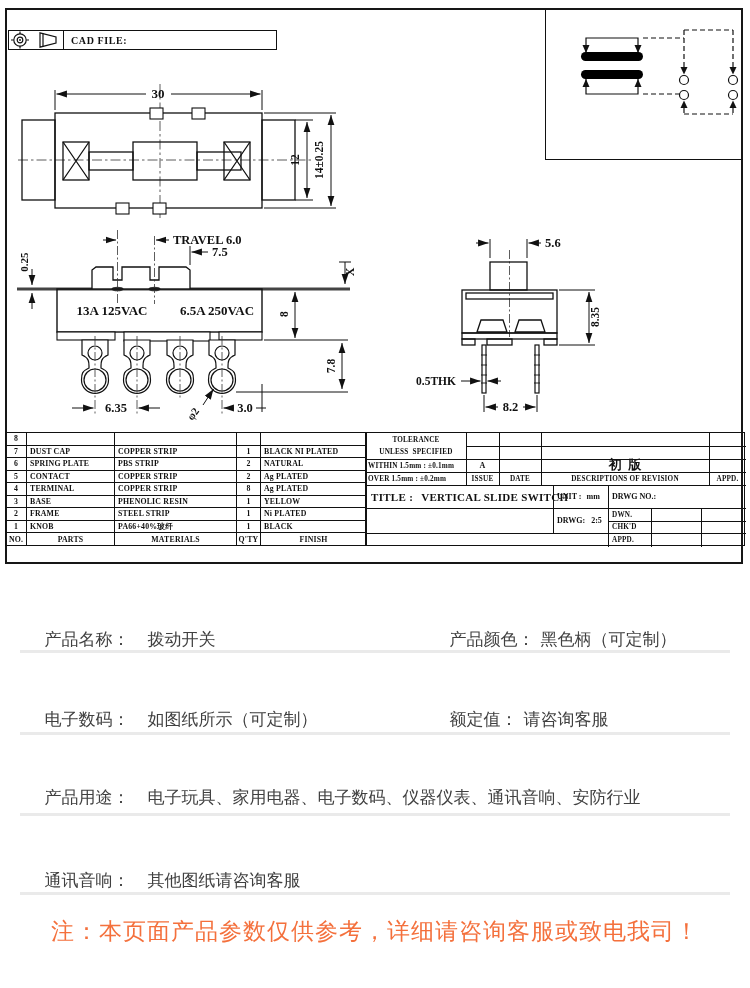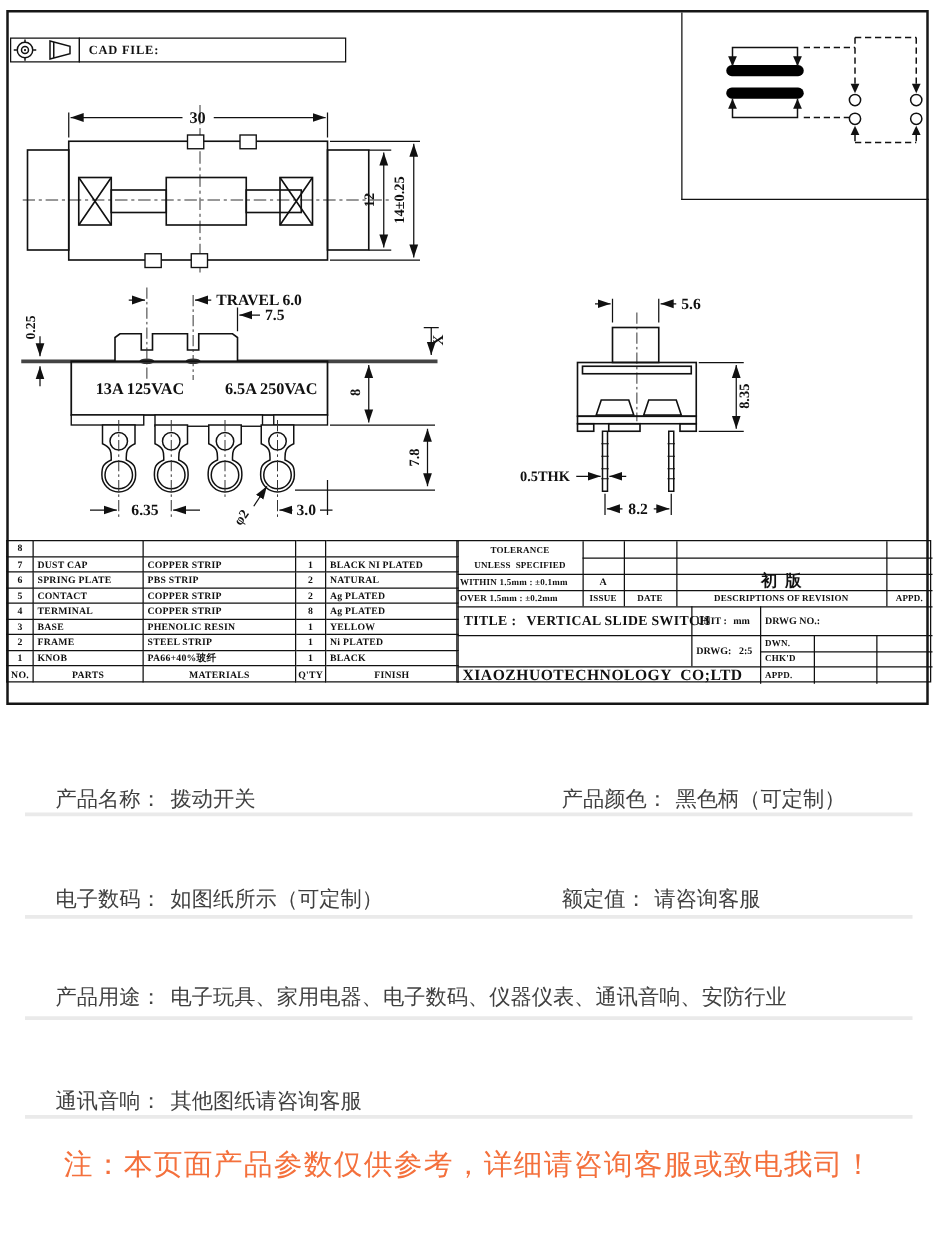--- a/index.html
+++ b/index.html
@@ -24,21 +24,21 @@
   #tb{left:365px;top:432px;width:380px;height:114px;border:1.6px solid #111;}
   .vl,.hl{position:absolute;background:#111;}
   .vl{width:1px;}.hl{height:1px;}
   .tbc{position:absolute;display:flex;align-items:center;font-family:"Liberation Serif",serif;font-weight:bold;color:#111;white-space:pre;}
   .ctr{justify-content:center;text-align:center;}
   .f7{font-size:7.2px;letter-spacing:.2px;}
   .f8{font-size:8px;}
   .f11{font-size:11px;letter-spacing:.3px;}
   
   .spec-row{position:absolute;left:35px;font-size:17px;color:#404040;white-space:pre;}
-  .sv{margin-left:7px;}
+  .sv{margin-left:18px;}
   .svt{margin-left:6px;}
   .divider{position:absolute;left:20px;width:710px;height:3px;background:#eaeaea;}
   #note{position:absolute;left:0;top:916px;width:750px;text-align:center;color:#f4703c;font-size:23px;letter-spacing:1px;white-space:pre;}
   svg text{fill:#111;font-family:"Liberation Serif",serif;font-weight:bold;}
 </style>
 </head>
 <body>
 
 <div id="sheet" class="abs"></div>
 
@@ -363,21 +363,20 @@
     <span class="f8" style="margin-left:5px">mm</span>
   </div>
   <div class="tbc f8" style="left:246px;top:52px;width:132px;height:22px">DRWG NO.:</div>
   <div class="tbc" style="left:191px;top:75px;width:50px;height:25px">
     <span class="f8">DRWG:</span>
     <span class="f8" style="margin-left:6px">2:5</span>
   </div>
   <div class="tbc f7" style="left:246px;top:75px;width:39px;height:13px">DWN.</div>
   <div class="tbc f7" style="left:246px;top:88px;width:39px;height:12px">CHK'D</div>
   <div class="tbc f7" style="left:246px;top:100px;width:39px;height:14px">APPD.</div>
-  <div class="tbc" style="left:4px;top:100px;width:238px;height:14px;font-size:12.5px;letter-spacing:.4px">XIAOZHUOTECHNOLOGY  CO;LTD</div>
 </div>
 
 <div class="spec-row" style="top:608px">
   <span>产品名称：</span><span class="sv">拨动开关</span>
 </div>
 <div class="spec-row" style="top:608px;left:440px">
   <span>产品颜色：</span><span class="svt">黑色柄（可定制）</span>
 </div>
 <div class="divider" style="top:650px"></div>
 

